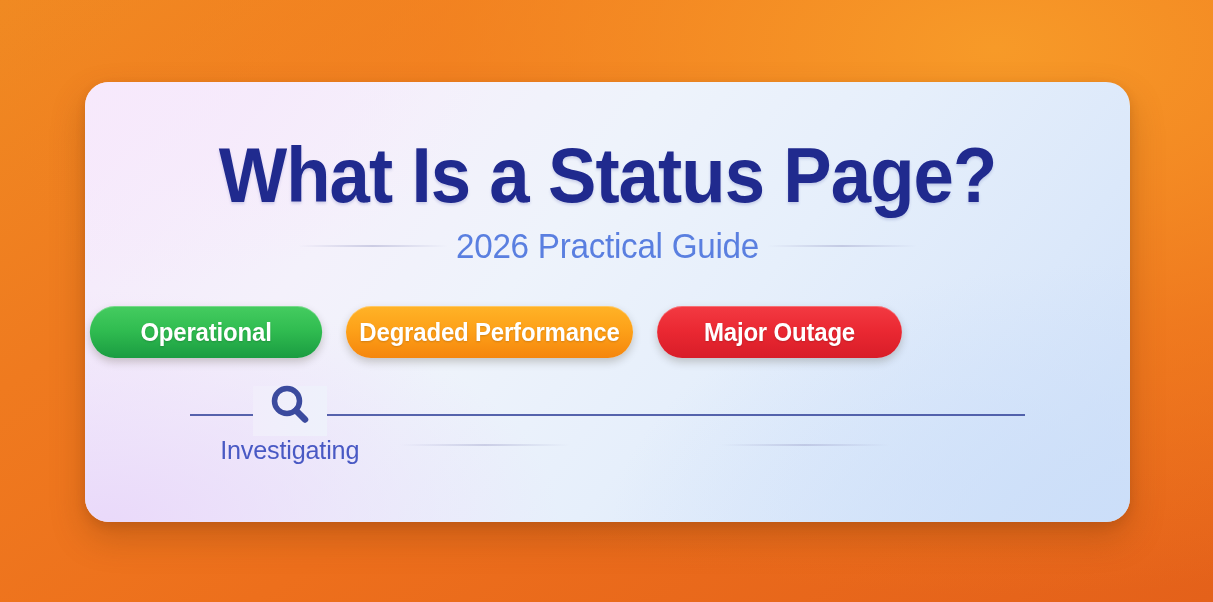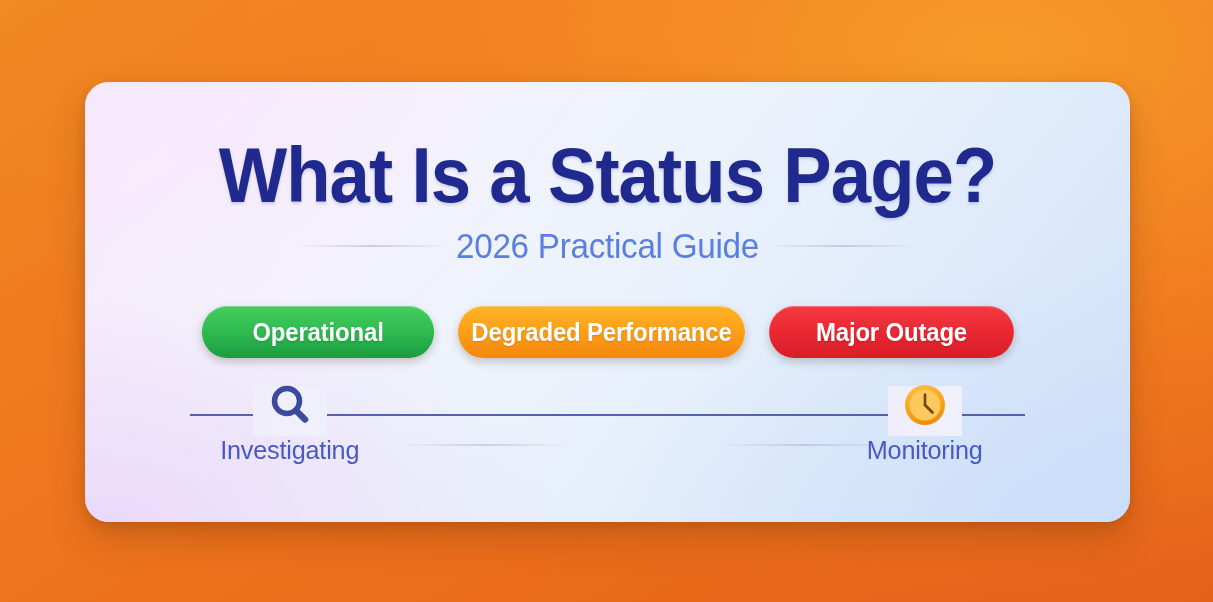--- a/index.html
+++ b/index.html
@@ -85,21 +85,21 @@
     transform:scaleX(.95);
     white-space:nowrap;
   }
 
   
   .pills {
     position:absolute;
     left:0; right:0; top:224px;
     display:flex;
     align-items:center;
-    justify-content:center;
+    justify-content:flex-start;
     gap:13px;
   }
   .pill {
     height:52px;
     border-radius:26px;
     display:flex;
     align-items:center;
     justify-content:center;
     color:#ffffff;
     font-size:25px;
@@ -207,38 +207,19 @@
           <div class="step-icon">
             <div class="icon-pad"></div>
             <svg class="search-svg" width="46" height="46" viewBox="0 0 46 46">
               <circle cx="20" cy="19" r="12.5" fill="none" stroke="#3b4a9e" stroke-width="5.5"></circle>
               <line x1="29" y1="28.5" x2="38" y2="37.5" stroke="#3b4a9e" stroke-width="6.5" stroke-linecap="round"></line>
             </svg>
           </div>
           <div class="step-label">Investigating</div>
         </div>
 
-        <div class="step">
-          <div class="step-icon">
-            <div class="icon-pad"></div>
-            <svg class="clock-svg" width="46" height="46" viewBox="0 0 46 46">
-              <defs>
-                <linearGradient id="clkg" x1="0" y1="0" x2="0.3" y2="1">
-                  <stop offset="0" stop-color="#ffc24a"></stop>
-                  <stop offset="0.5" stop-color="#f9a91e"></stop>
-                  <stop offset="1" stop-color="#ef8f0b"></stop>
-                </linearGradient>
-              </defs>
-              <circle cx="23" cy="23" r="20" fill="url(#clkg)"></circle>
-              <circle cx="23" cy="23" r="15.5" fill="#ffc85c"></circle>
-              <line x1="23" y1="23" x2="23" y2="12.5" stroke="#6b4a06" stroke-width="2.6" stroke-linecap="round"></line>
-              <line x1="23" y1="23" x2="30.5" y2="30.5" stroke="#6b4a06" stroke-width="2.6" stroke-linecap="round"></line>
-            </svg>
-          </div>
-          <div class="step-label">Monitoring</div>
-        </div>
 
 
       </div>
     </div>
 
   </div>
 </div>
 
 </body></html>

